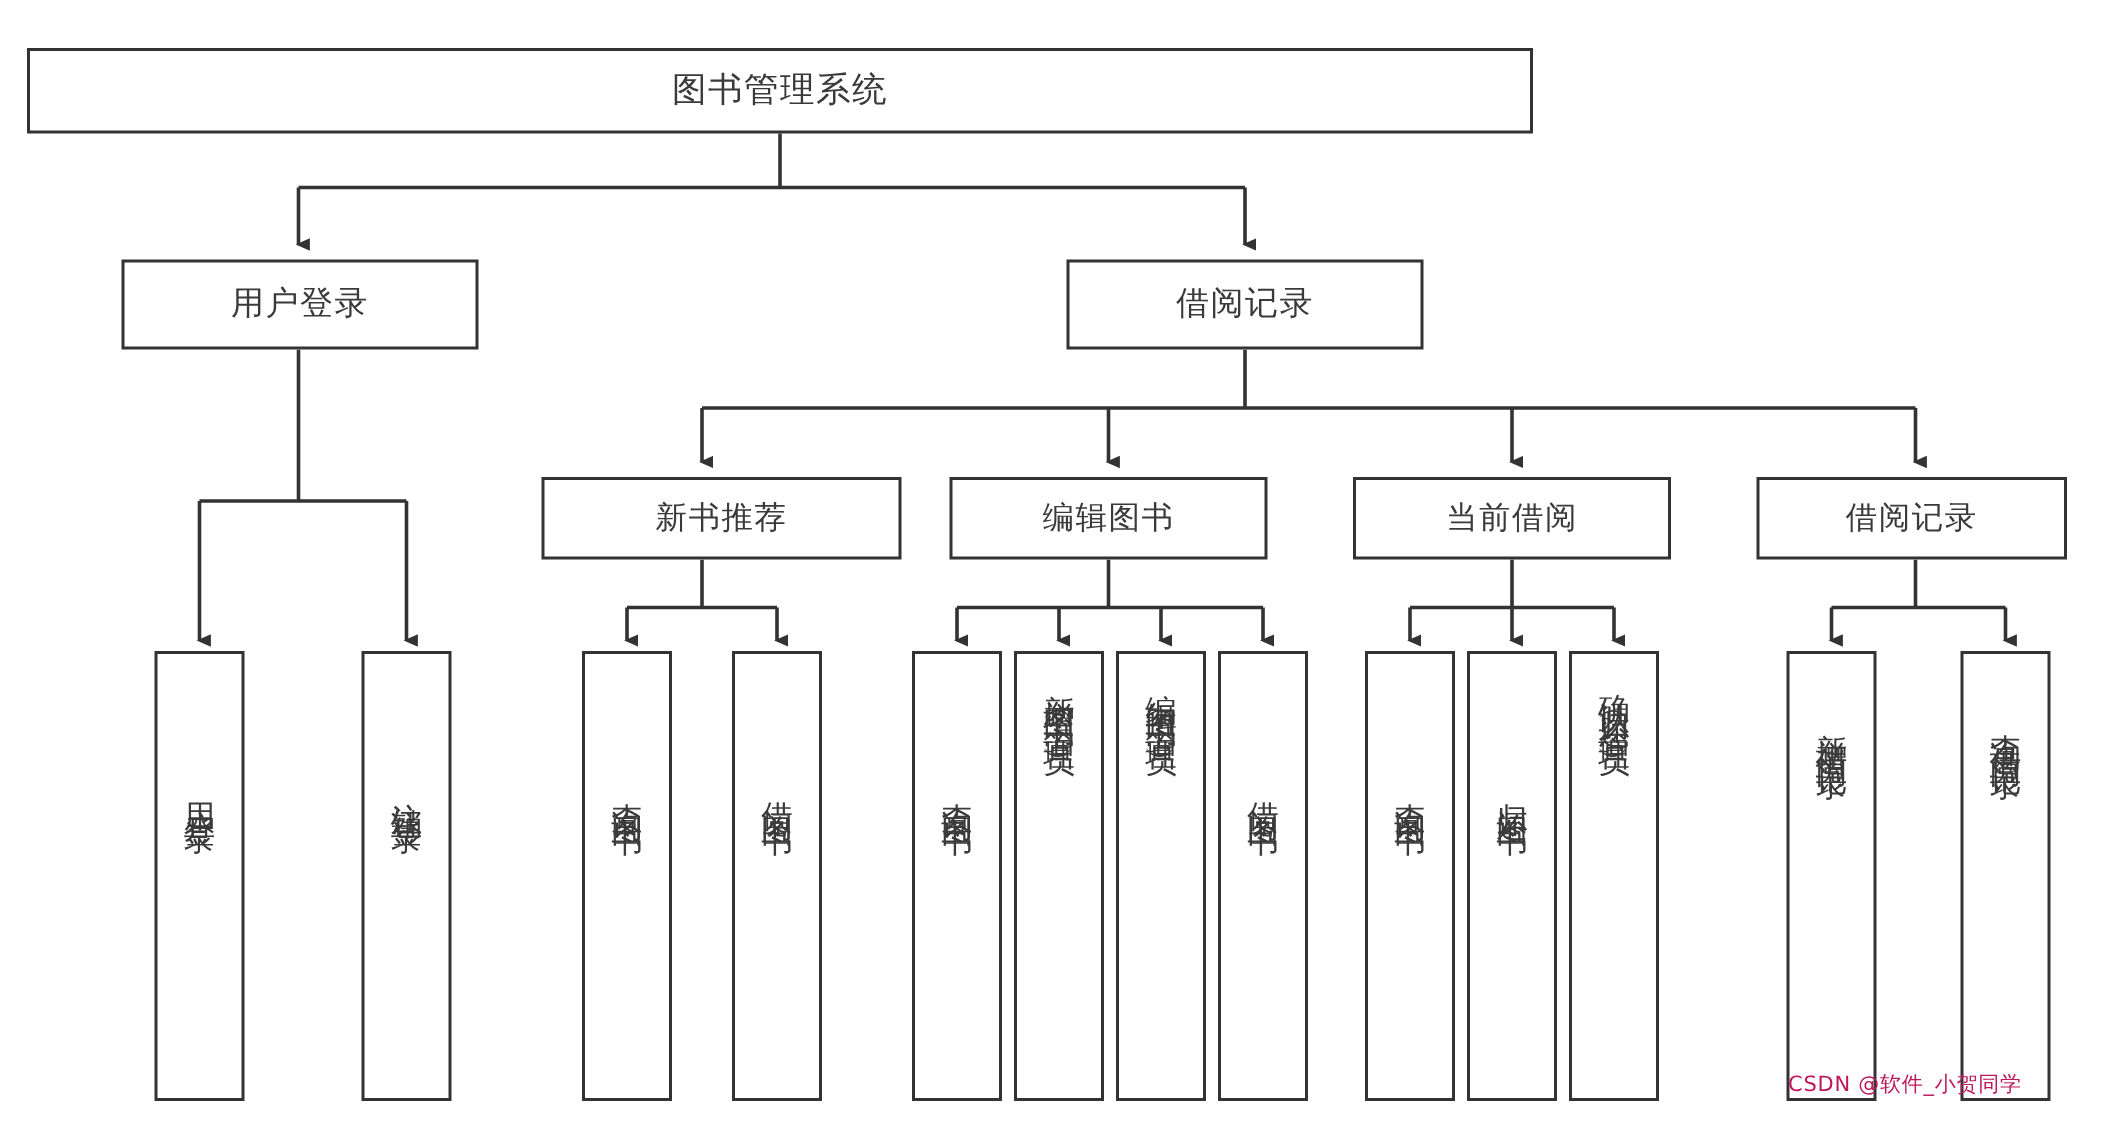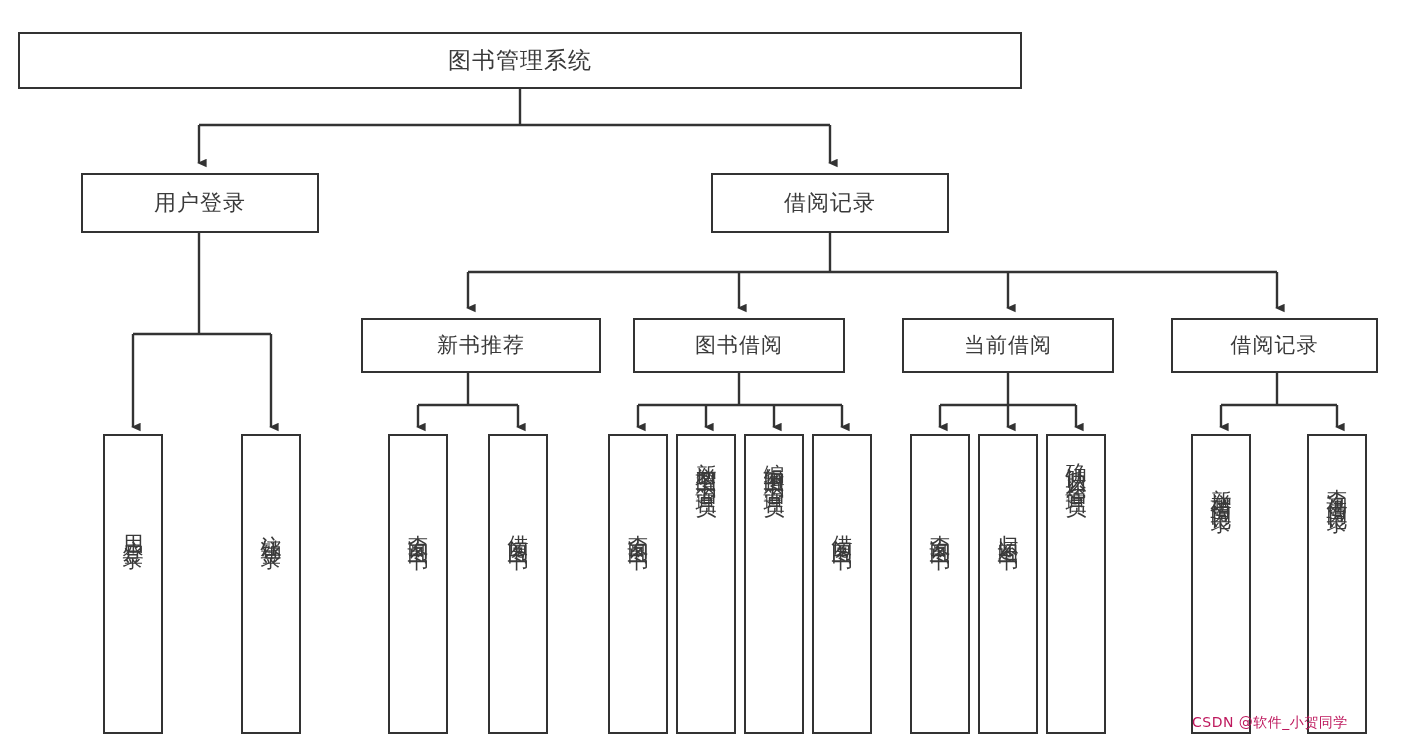--- a/index.html
+++ b/index.html
@@ -136,21 +136,21 @@
 
   <div class="node-box level1" style="left:711px; top:173px; width:238px; height:60px;">
     <span>借阅记录</span>
   </div>
 
   <div class="node-box level2" style="left:361px; top:318px; width:240px; height:55px;">
     <span>新书推荐</span>
   </div>
 
   <div class="node-box level2" style="left:633px; top:318px; width:212px; height:55px;">
-    <span>图书借阅</span>
+    <span>编辑图书</span>
   </div>
 
   <div class="node-box level2" style="left:902px; top:318px; width:212px; height:55px;justify-content:center;">
     <span>当前借阅</span>
   </div>
 
   <div class="node-box level2" style="left:1171px; top:318px; width:207px; height:55px;text-align:right;">
     <span>借阅记录</span>
   </div>
 

